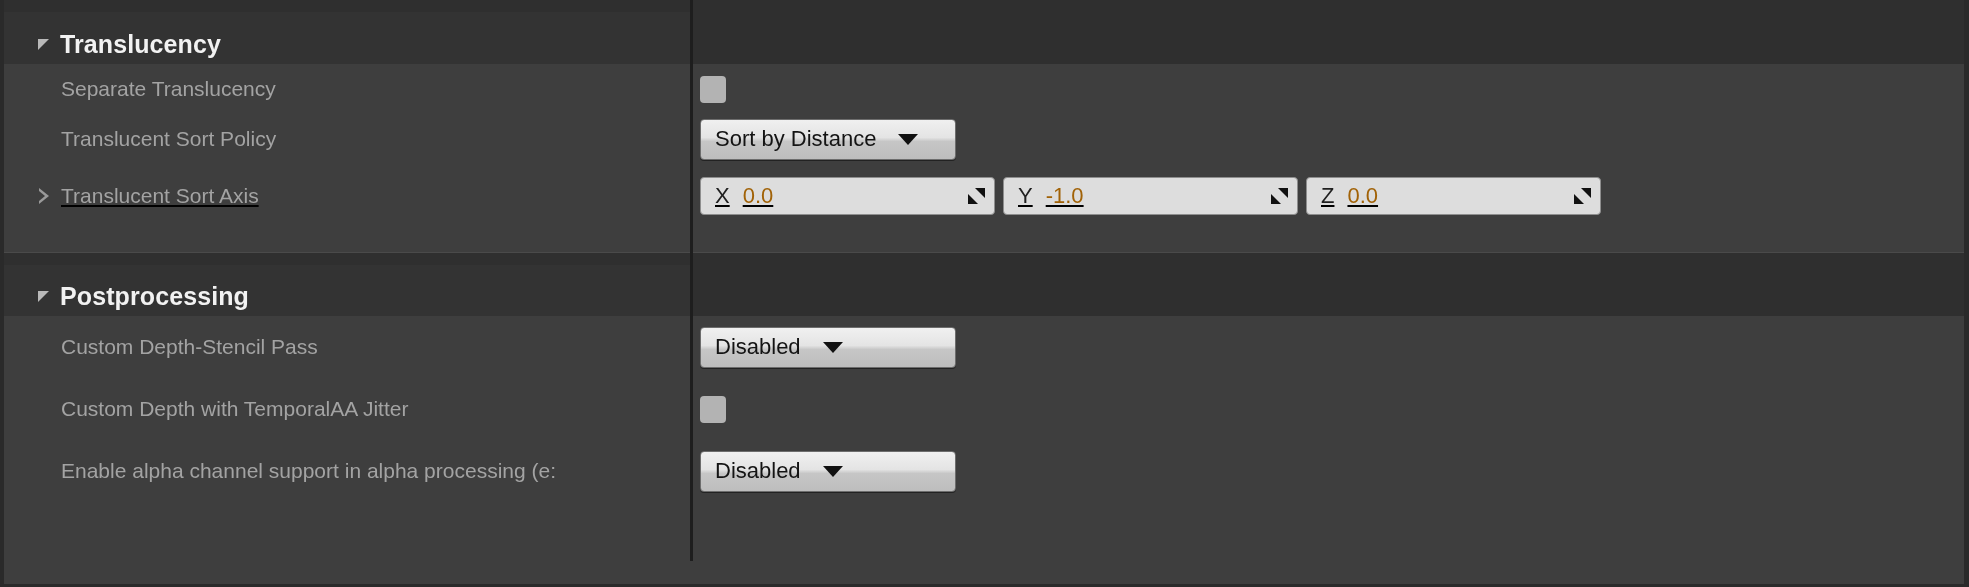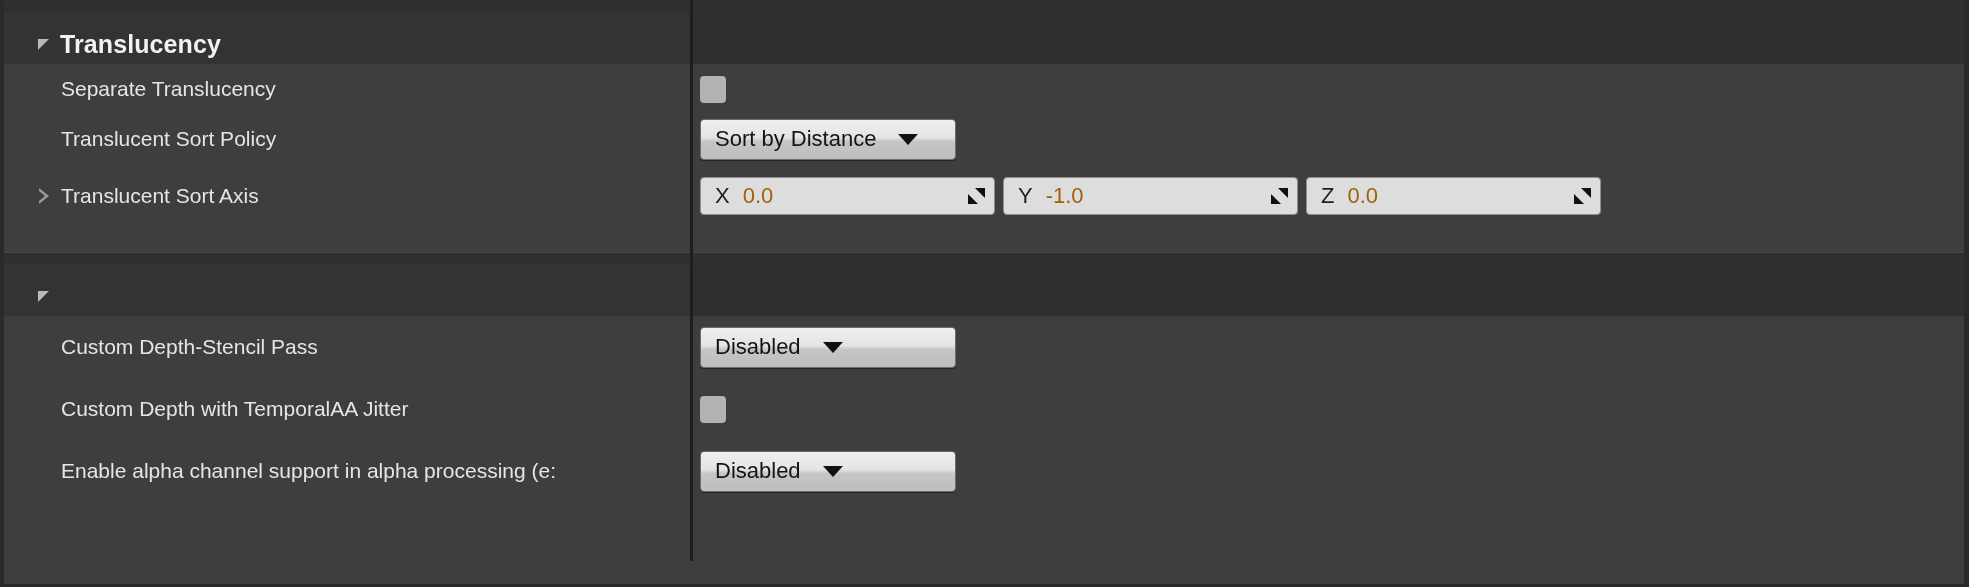--- a/index.html
+++ b/index.html
@@ -112,21 +112,21 @@
     position: absolute;
     left: 1px; top: 2.5px;
     width: 0; height: 0;
     border-left: 6px solid #3e3e3e;
     border-top: 5.5px solid transparent;
     border-bottom: 5.5px solid transparent;
   }
   .expander-spacer { width: 23px; flex: 0 0 auto; }
 
   .prop-label {
-    color: #e5e5e5;
+    color: #a3a3a3;
     font-size: 21px;
     white-space: nowrap;
   }
 
   .prop-value-cell {
     flex: 1 1 auto;
     height: 100%;
     display: flex;
     align-items: center;
     padding-left: 10px;
@@ -242,21 +242,21 @@
       <span class="prop-label">Translucent Sort Policy</span>
     </div>
     <div class="prop-value-cell">
       <div class="combo" style="min-width:256px;">
         <span class="combo-label">Sort by Distance</span>
         <span class="combo-arrow"></span>
       </div>
     </div>
   </div>
 
-  <div class="prop-row" style="height:64px;">
+  <div class="prop-row" style="height:64px;text-decoration:underline;">
     <div class="prop-label-cell">
       <span class="row-expander-hollow"></span>
       <span class="prop-label">Translucent Sort Axis</span>
     </div>
     <div class="prop-value-cell">
       <div class="vector-group">
 
         <div class="num-field">
           <span class="num-axis">X</span>
           <span class="num-value">0.0</span>
@@ -292,20 +292,21 @@
 
       </div>
     </div>
   </div>
 
   <div class="filler" style="height:24px;"></div>
 
   <div class="section-header">
     <div class="header-left">
       <span class="expander-open"></span>
+      <span class="section-title">Postprocessing</span>
     </div>
   </div>
 
   <div class="prop-row" style="height:62px;">
     <div class="prop-label-cell">
       <span class="expander-spacer"></span>
       <span class="prop-label">Custom Depth-Stencil Pass</span>
     </div>
     <div class="prop-value-cell">
       <div class="combo" style="min-width:256px;">

